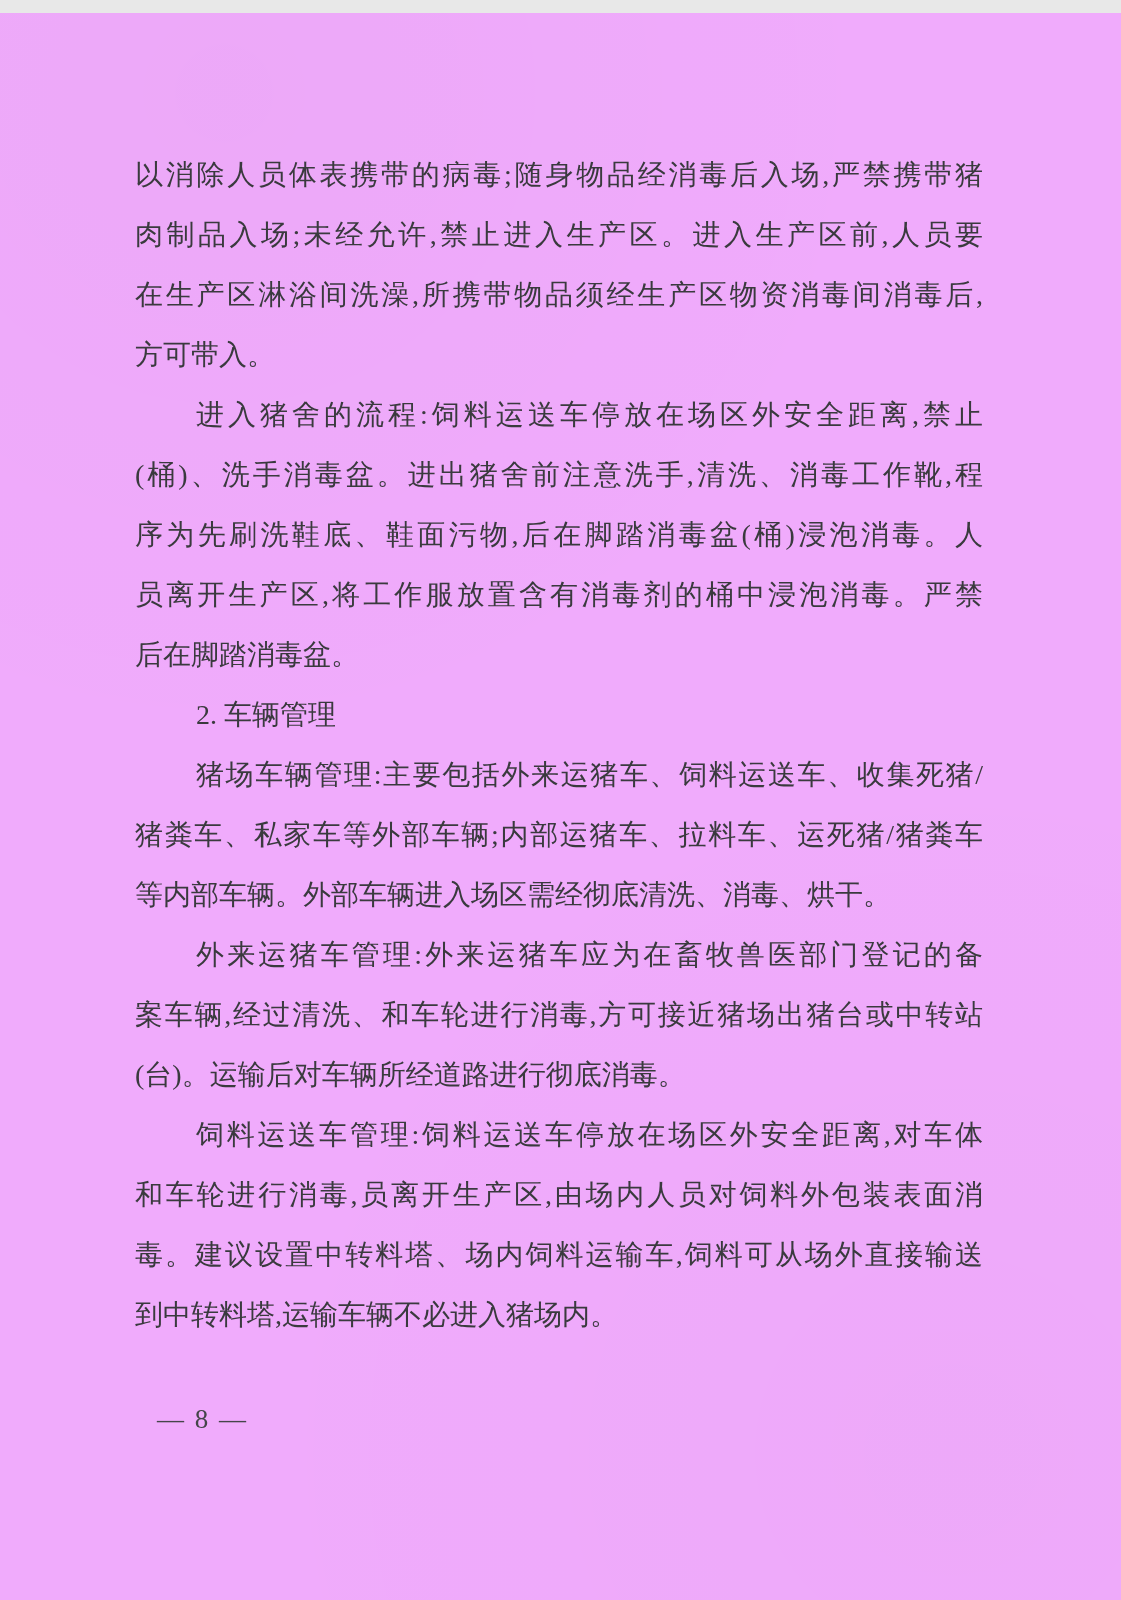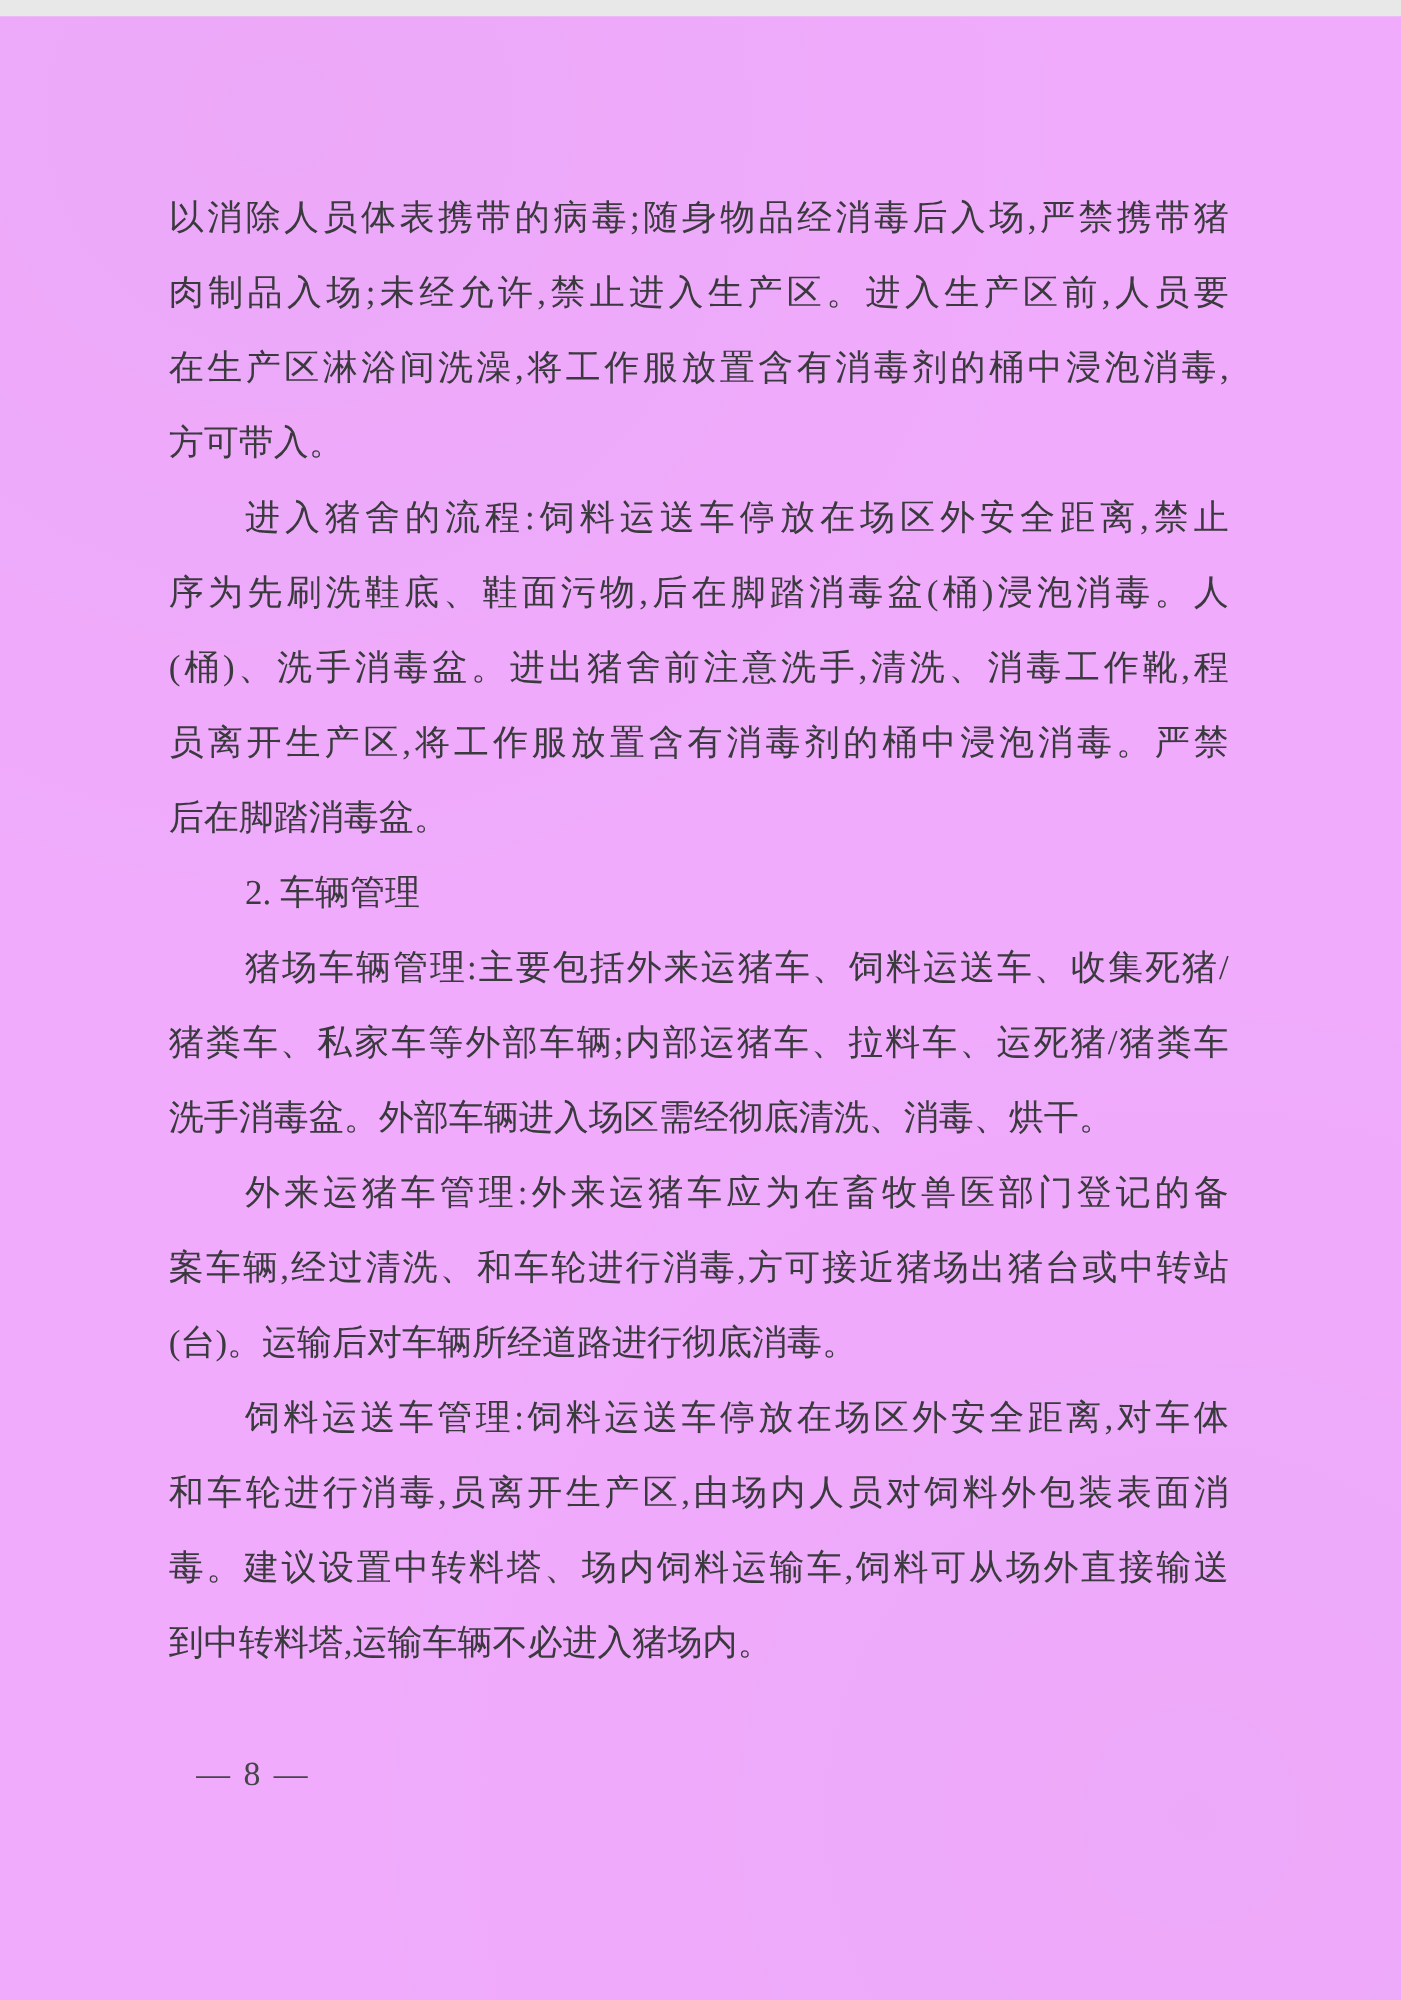--- a/index.html
+++ b/index.html
@@ -66,31 +66,31 @@
     color: #45454a;
   }
 </style>
 </head>
 <body>
 
 <div class="page">
   <div class="text-block">
       <div class="line j"><span>以消除人员体表携带的病毒;随身物品经消毒后入场,严禁携带猪</span></div>
       <div class="line j"><span>肉制品入场;未经允许,禁止进入生产区。进入生产区前,人员要</span></div>
-      <div class="line j"><span>在生产区淋浴间洗澡,将工作服放置含有消毒剂的桶中浸泡消毒,</span></div>
+      <div class="line j"><span>在生产区淋浴间洗澡,所携带物品须经生产区物资消毒间消毒后,</span></div>
       <div class="line"><span>方可带入。</span></div>
       <div class="line j indent"><span class="lead">进入猪舍的流程:</span><span>饲料运送车停放在场区外安全距离,禁止</span></div>
+      <div class="line j"><span>(桶)、洗手消毒盆。进出猪舍前注意洗手,清洗、消毒工作靴,程</span></div>
       <div class="line j"><span>序为先刷洗鞋底、鞋面污物,后在脚踏消毒盆(桶)浸泡消毒。人</span></div>
-      <div class="line j"><span>(桶)、洗手消毒盆。进出猪舍前注意洗手,清洗、消毒工作靴,程</span></div>
       <div class="line j"><span>员离开生产区,将工作服放置含有消毒剂的桶中浸泡消毒。严禁</span></div>
       <div class="line"><span>后在脚踏消毒盆。</span></div>
       <div class="line indent heading"><span class="lead">2. 车辆管理</span></div>
       <div class="line j indent"><span class="lead">猪场车辆管理:</span><span>主要包括外来运猪车、饲料运送车、收集死猪/</span></div>
       <div class="line j"><span>猪粪车、私家车等外部车辆;内部运猪车、拉料车、运死猪/猪粪车</span></div>
-      <div class="line"><span>洗手消毒盆。外部车辆进入场区需经彻底清洗、消毒、烘干。</span></div>
+      <div class="line"><span>等内部车辆。外部车辆进入场区需经彻底清洗、消毒、烘干。</span></div>
       <div class="line j indent"><span class="lead">外来运猪车管理:</span><span>外来运猪车应为在畜牧兽医部门登记的备</span></div>
       <div class="line j"><span>案车辆,经过清洗、和车轮进行消毒,方可接近猪场出猪台或中转站</span></div>
       <div class="line"><span>(台)。运输后对车辆所经道路进行彻底消毒。</span></div>
       <div class="line j indent"><span class="lead">饲料运送车管理:</span><span>饲料运送车停放在场区外安全距离,对车体</span></div>
       <div class="line j"><span>和车轮进行消毒,员离开生产区,由场内人员对饲料外包装表面消</span></div>
       <div class="line j"><span>毒。建议设置中转料塔、场内饲料运输车,饲料可从场外直接输送</span></div>
       <div class="line"><span>到中转料塔,运输车辆不必进入猪场内。</span></div>
     </div>
   <div class="pagenum">— 8 —</div>
 </div>

